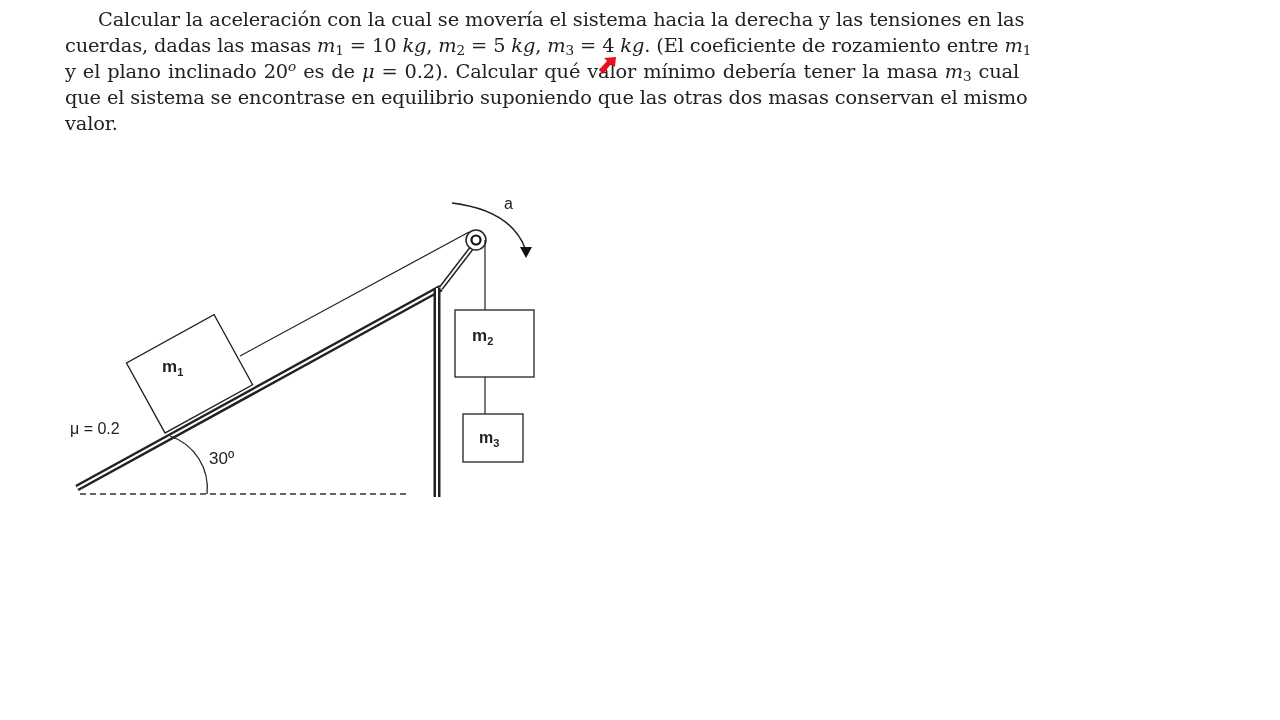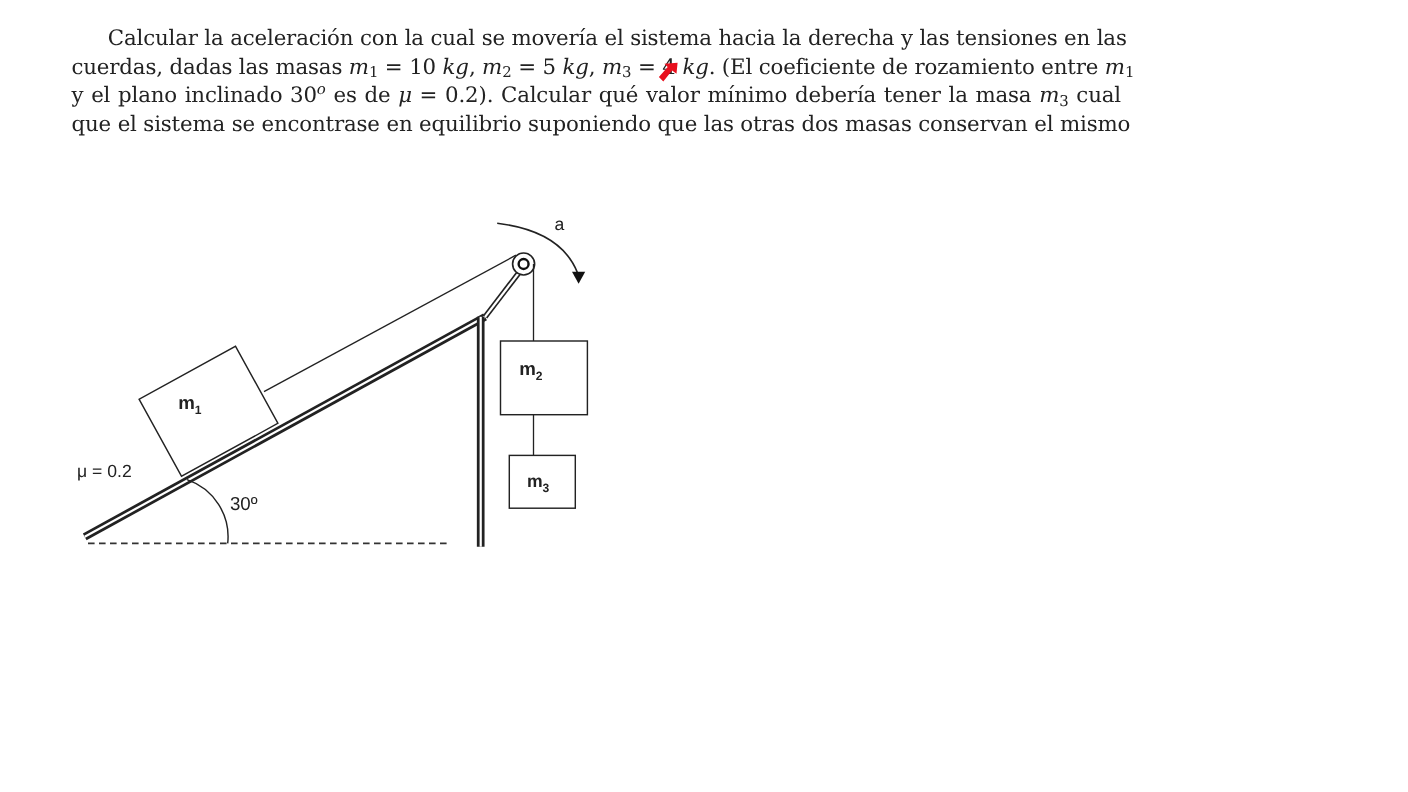--- a/index.html
+++ b/index.html
@@ -5,35 +5,36 @@
     html, body { margin: 0; padding: 0; background: #ffffff; }
     body { width: 1280px; height: 720px; position: relative; overflow: hidden; }
     .para {
       position: absolute; left: 65px; top: 7px; width: 954px;
       font-family: "DejaVu Serif", "Liberation Serif", serif;
       font-size: 19.4px; line-height: 26px; color: #222;
       text-align: justify; letter-spacing: -0.15px;
     }
     .line { display: block; white-space: nowrap; text-align-last: justify; text-align: justify; }
     .line.last { text-align-last: left; }
-    .indent { padding-left: 33px; margin-top: 15px; }
+    .indent { padding-left: 33px; }
     .mi { font-style: italic; }
     sub { font-size: 0.7em; vertical-align: -0.25em; line-height: 0; }
     sup { font-size: 0.7em; line-height: 0; }
     .diagram { position: absolute; left: 0; top: 0; }
     .cursor { position: absolute; left: 598px; top: 56px; }
   </style>
 </head>
 <body>
 
 <div class="para">
   <span class="line indent">Calcular la aceleración con la cual se movería el sistema hacia la derecha y las tensiones en las</span>
   <span class="line"><span>cuerdas, dadas las masas </span><span class="mi">m</span><sub>1</sub><span> = 10 </span><span class="mi">kg</span><span>, </span><span class="mi">m</span><sub>2</sub><span> = 5 </span><span class="mi">kg</span><span>, </span><span class="mi">m</span><sub>3</sub><span> = 4 </span><span class="mi">kg</span><span>. (El coeficiente de rozamiento entre </span><span class="mi">m</span><sub>1</sub></span>
-  <span class="line"><span>y el plano inclinado 30</span><sup class="mi">o</sup><span> es de </span><span class="mi">μ</span><span> = 0.2).  Calcular qué valor mínimo debería tener la masa </span><span class="mi">m</span><sub>3</sub><span> cual</span></span>
+  <span class="line"><span>y el plano inclinado 20</span><sup class="mi">o</sup><span> es de </span><span class="mi">μ</span><span> = 0.2).  Calcular qué valor mínimo debería tener la masa </span><span class="mi">m</span><sub>3</sub><span> cual</span></span>
   <span class="line">que el sistema se encontrase en equilibrio suponiendo que las otras dos masas conservan el mismo</span>
+  <span class="line last">valor.</span>
 </div>
 
 <svg class="diagram" width="1280" height="720" font-family="Liberation Sans, sans-serif">
 
   <line x1="80" y1="494" x2="410" y2="494" stroke="#333" stroke-width="1.5" stroke-dasharray="6,4"></line>
 
   <g stroke="#222">
     <line x1="77" y1="488" x2="441" y2="288" stroke-width="7"></line>
     <line x1="77" y1="488" x2="441" y2="288" stroke="#fff" stroke-width="2"></line>
   </g>

